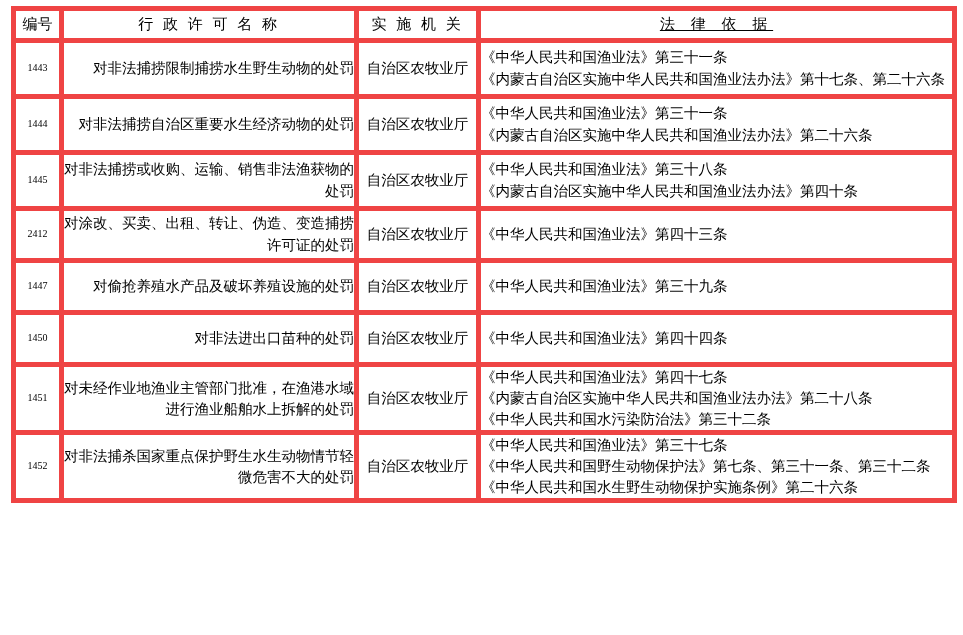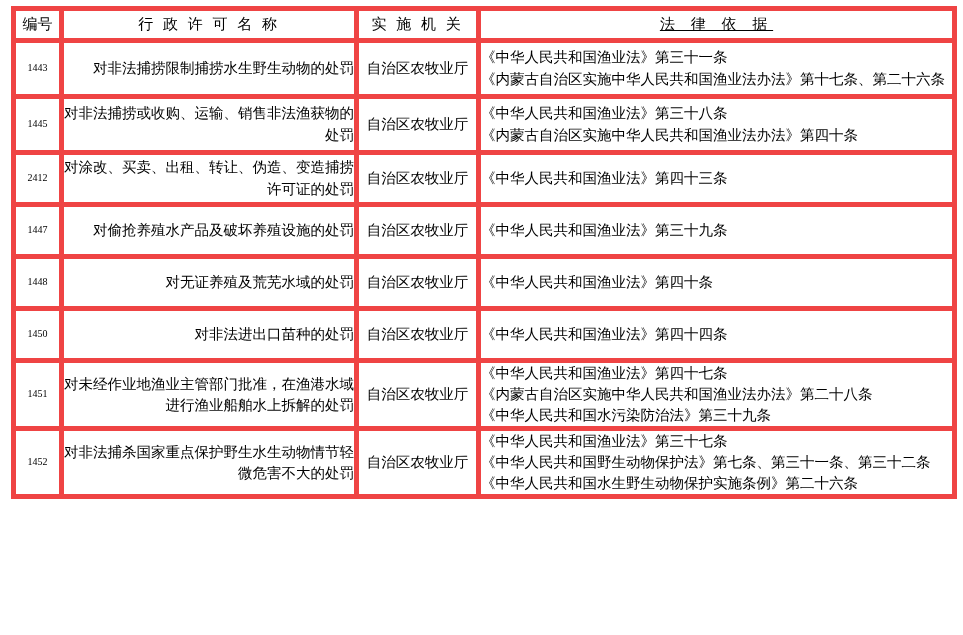--- a/index.html
+++ b/index.html
@@ -102,20 +102,29 @@
         <tr class="row-h2">
           <td class="cell-id">1443</td>
           <td class="cell-name">对非法捕捞限制捕捞水生野生动物的处罚</td>
           <td class="cell-org">自治区农牧业厅</td>
           <td class="cell-law">
             <div>《中华人民共和国渔业法》第三十一条</div>
             <div>《内蒙古自治区实施中华人民共和国渔业法办法》第十七条、第二十六条</div>
           </td>
         </tr>
         <tr class="row-h2">
+          <td class="cell-id">1444</td>
+          <td class="cell-name">对非法捕捞自治区重要水生经济动物的处罚</td>
+          <td class="cell-org">自治区农牧业厅</td>
+          <td class="cell-law">
+            <div>《中华人民共和国渔业法》第三十一条</div>
+            <div>《内蒙古自治区实施中华人民共和国渔业法办法》第二十六条</div>
+          </td>
+        </tr>
+        <tr class="row-h2">
           <td class="cell-id">1445</td>
           <td class="cell-name">对非法捕捞或收购、运输、销售非法渔获物的处罚</td>
           <td class="cell-org">自治区农牧业厅</td>
           <td class="cell-law">
             <div>《中华人民共和国渔业法》第三十八条</div>
             <div>《内蒙古自治区实施中华人民共和国渔业法办法》第四十条</div>
           </td>
         </tr>
         <tr class="row-h1">
           <td class="cell-id">2412</td>
@@ -127,43 +136,35 @@
         </tr>
         <tr class="row-h1">
           <td class="cell-id">1447</td>
           <td class="cell-name">对偷抢养殖水产品及破坏养殖设施的处罚</td>
           <td class="cell-org">自治区农牧业厅</td>
           <td class="cell-law">
             <div>《中华人民共和国渔业法》第三十九条</div>
           </td>
         </tr>
         <tr class="row-h1">
-          <td class="cell-id">1448</td>
-          <td class="cell-name">对无证养殖及荒芜水域的处罚</td>
-          <td class="cell-org">自治区农牧业厅</td>
-          <td class="cell-law">
-            <div>《中华人民共和国渔业法》第四十条</div>
-          </td>
-        </tr>
-        <tr class="row-h1">
           <td class="cell-id">1450</td>
           <td class="cell-name">对非法进出口苗种的处罚</td>
           <td class="cell-org">自治区农牧业厅</td>
           <td class="cell-law">
             <div>《中华人民共和国渔业法》第四十四条</div>
           </td>
         </tr>
         <tr class="row-tall">
           <td class="cell-id">1451</td>
           <td class="cell-name">对未经作业地渔业主管部门批准，在渔港水域进行渔业船舶水上拆解的处罚</td>
           <td class="cell-org">自治区农牧业厅</td>
           <td class="cell-law">
             <div>《中华人民共和国渔业法》第四十七条</div>
             <div>《内蒙古自治区实施中华人民共和国渔业法办法》第二十八条</div>
-            <div>《中华人民共和国水污染防治法》第三十九条</div>
+            <div>《中华人民共和国水污染防治法》第三十二条</div>
           </td>
         </tr>
         <tr class="row-tall">
           <td class="cell-id">1452</td>
           <td class="cell-name">对非法捕杀国家重点保护野生水生动物情节轻微危害不大的处罚</td>
           <td class="cell-org">自治区农牧业厅</td>
           <td class="cell-law">
             <div>《中华人民共和国渔业法》第三十七条</div>
             <div>《中华人民共和国野生动物保护法》第七条、第三十一条、第三十二条</div>
             <div>《中华人民共和国水生野生动物保护实施条例》第二十六条</div>

